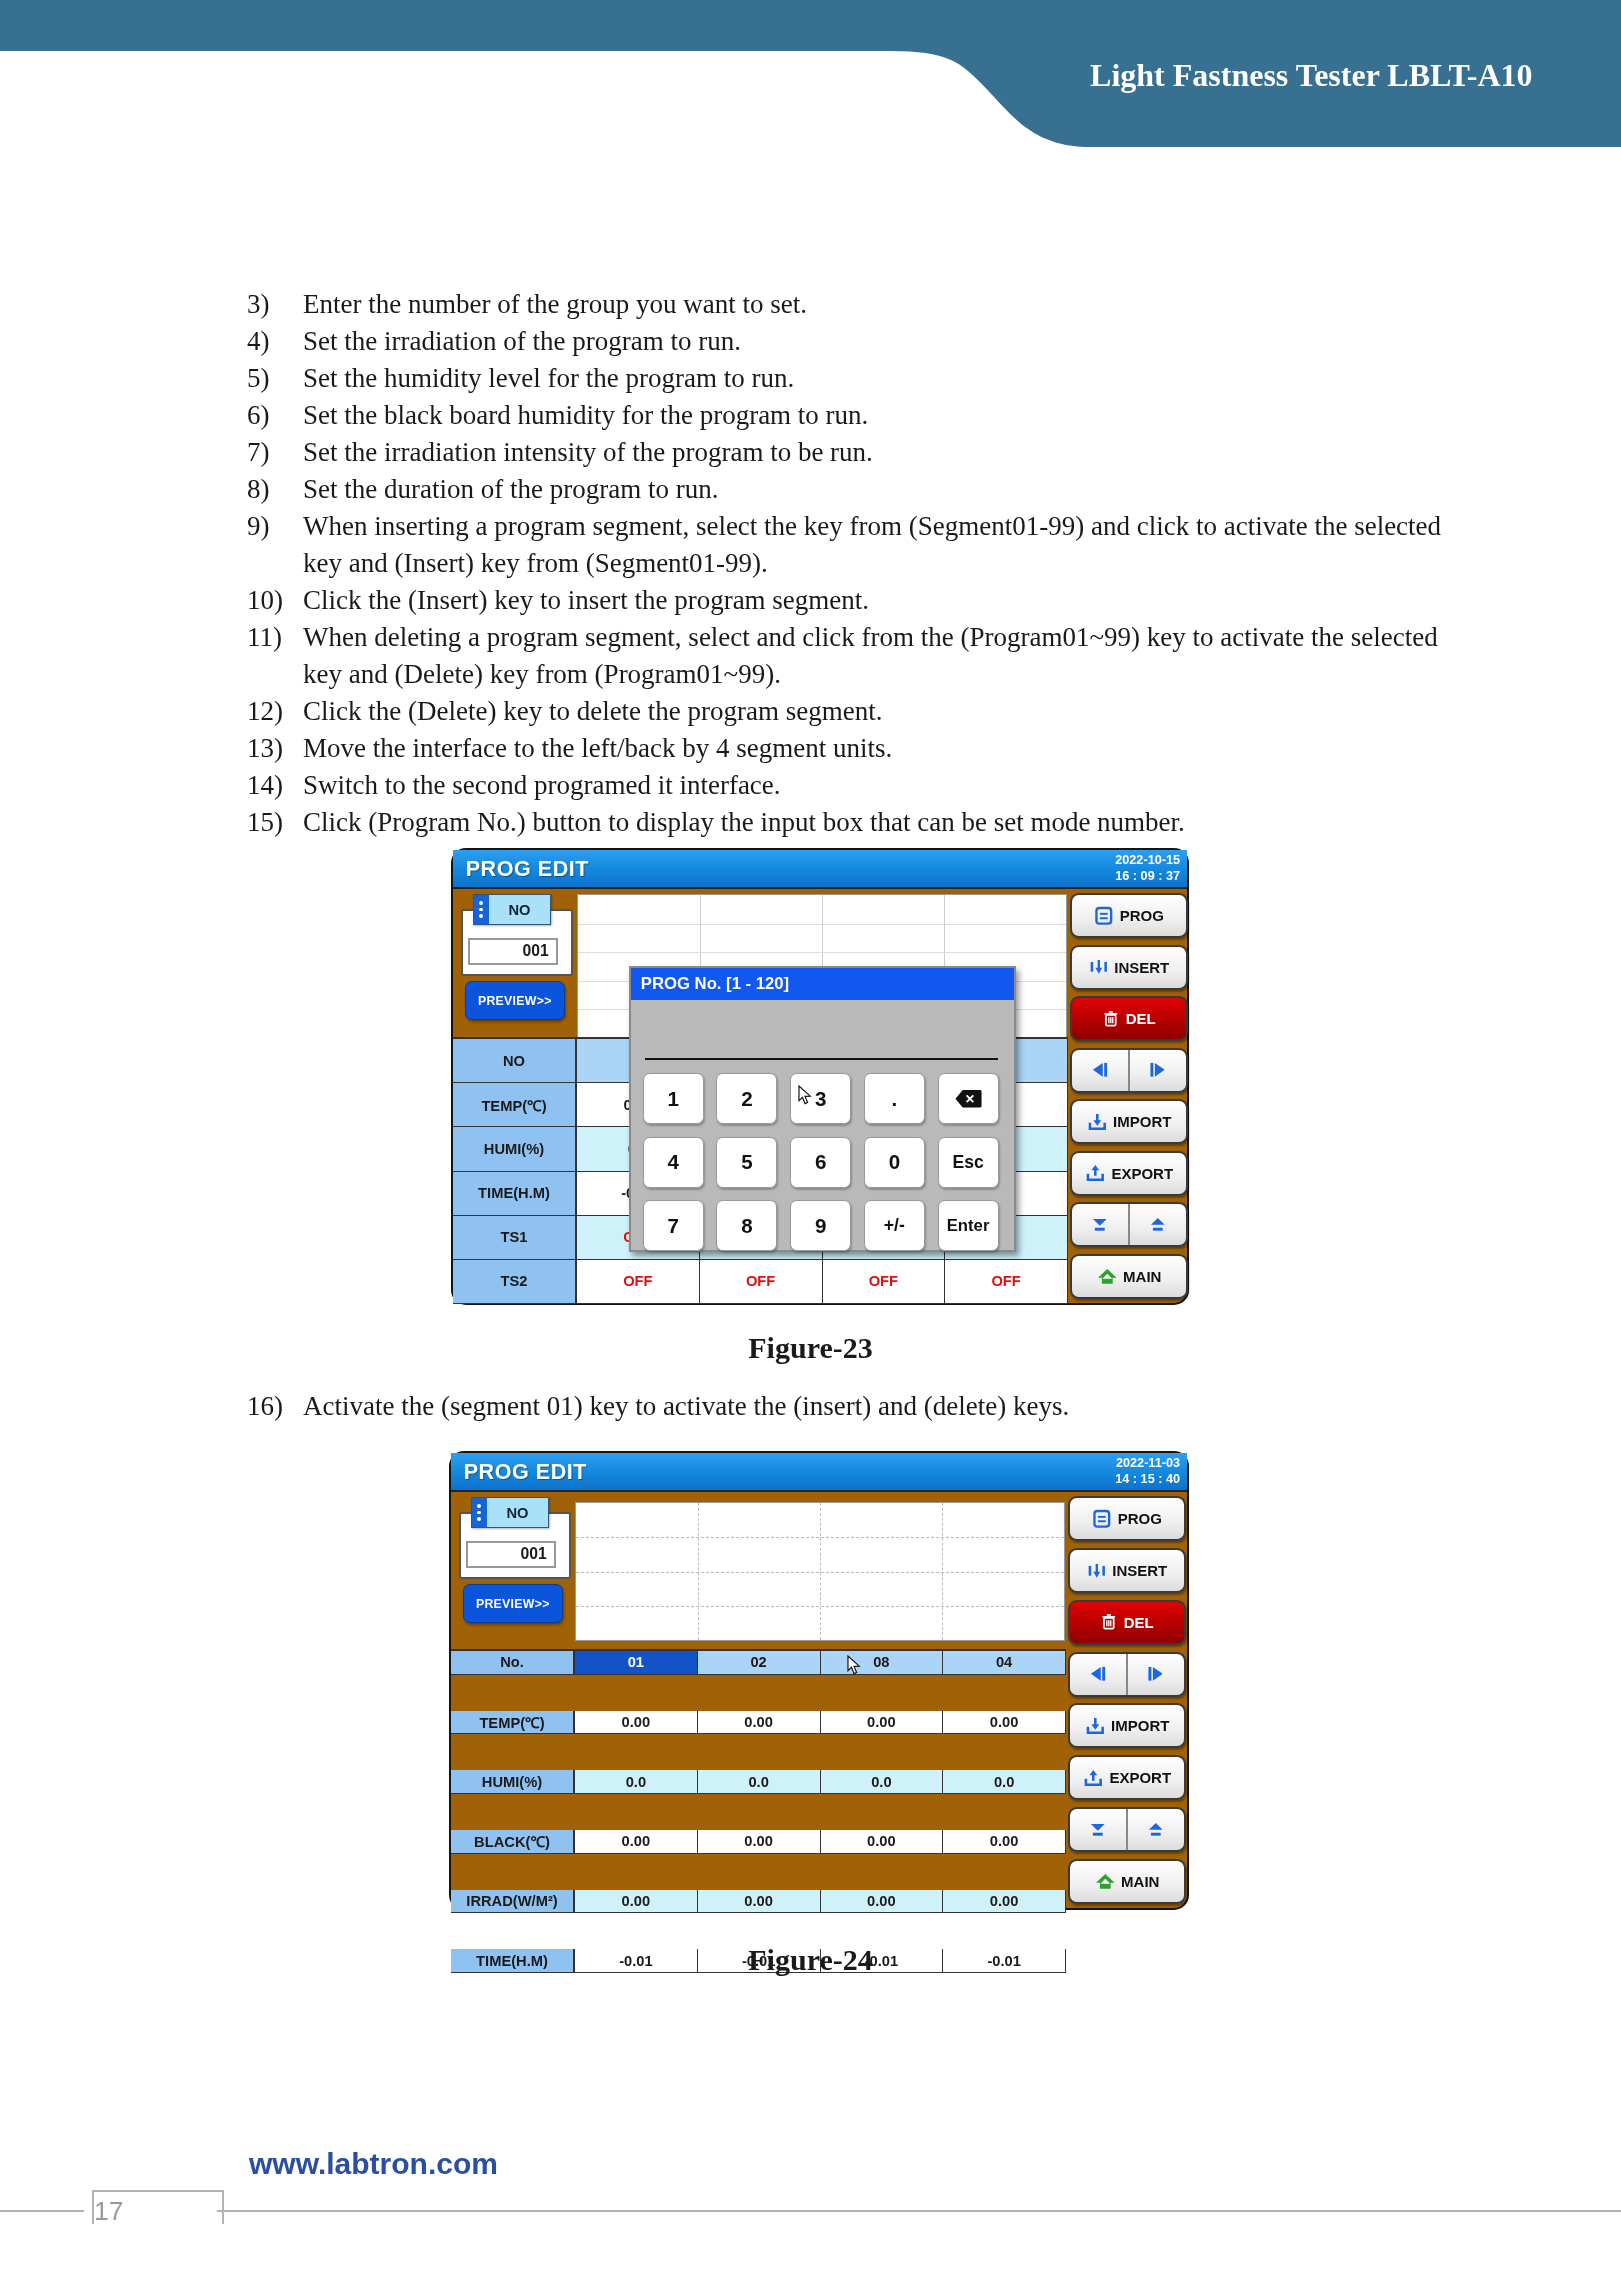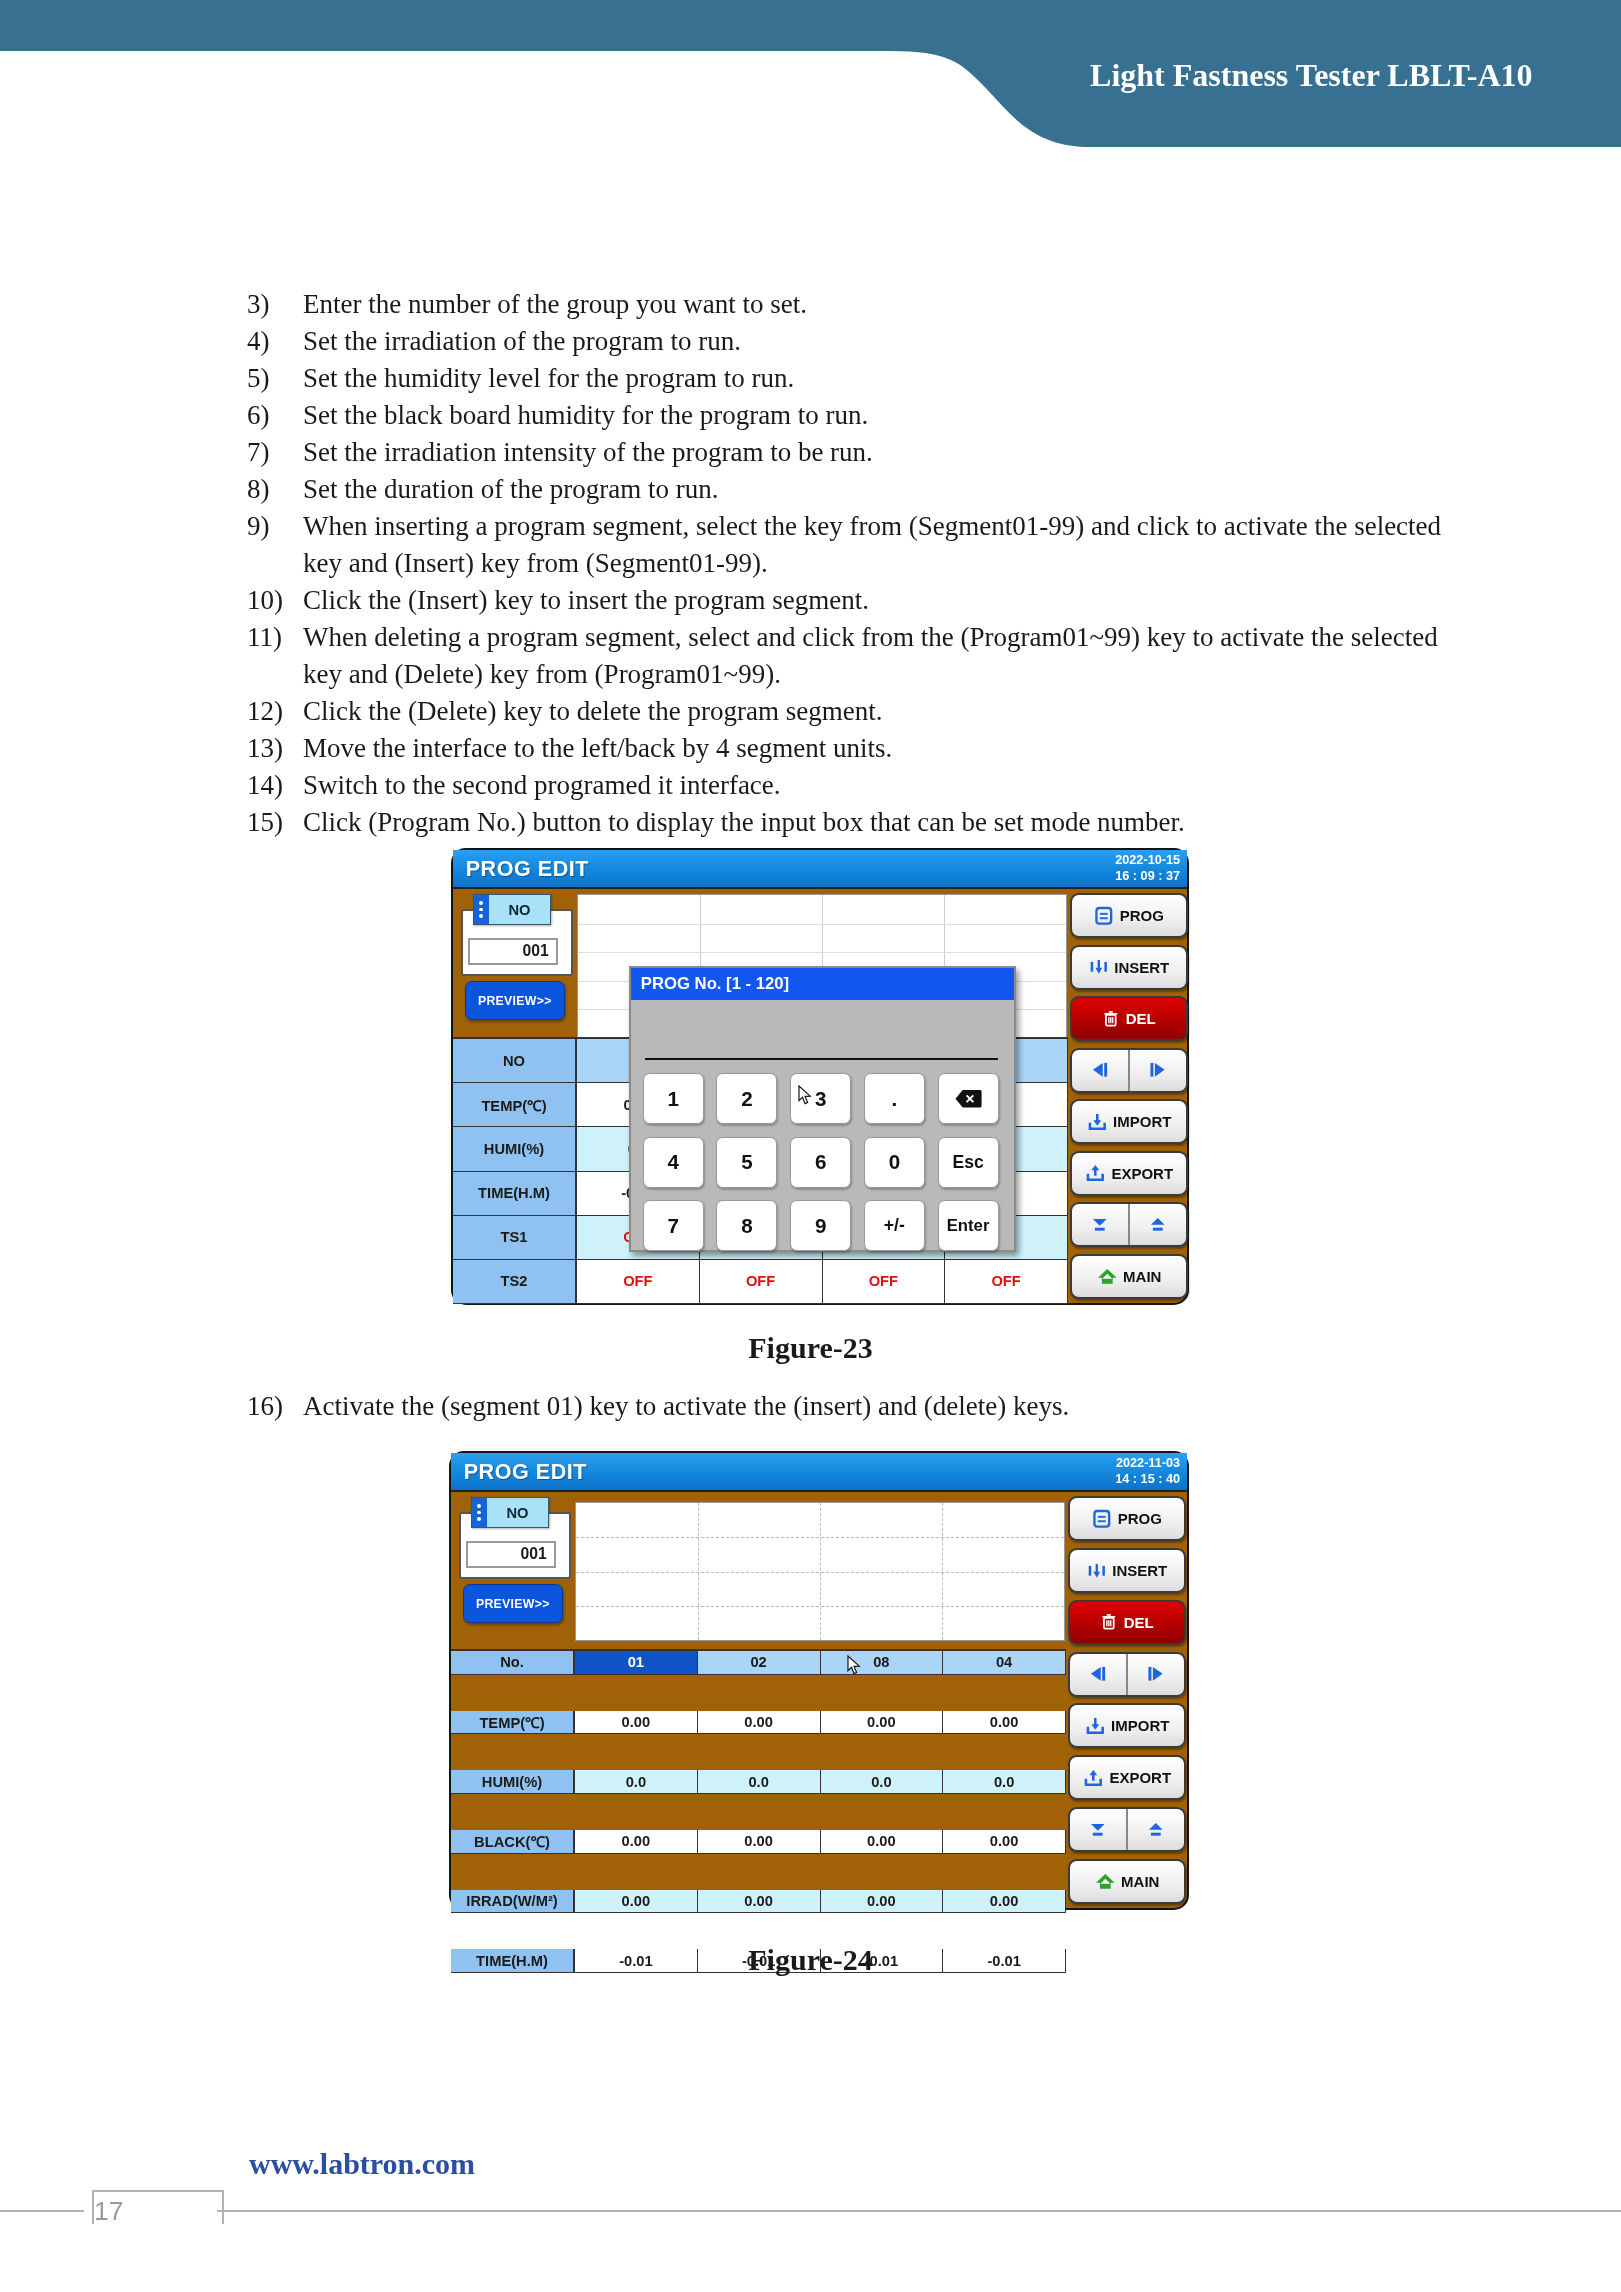--- a/index.html
+++ b/index.html
@@ -107,21 +107,21 @@
 
   .cursor{position:absolute;z-index:20;}
 
   
   .f-line-l{position:absolute;left:0;top:2210px;width:84px;height:2px;background:#b3b3b3;}
   .f-line-r{position:absolute;left:217px;top:2210px;width:1405px;height:2px;background:#b3b3b3;}
   .f-tab{position:absolute;left:92px;top:2178px;width:132px;height:34px;border:2px solid #b3b3b3;
     border-bottom:none;box-sizing:border-box;display:flex;align-items:center;margin-top:12px;}
   .f-page{font-family:"Liberation Sans",sans-serif;font-size:26.5px;color:#9a9a9a;padding-top:7.8px;}
   .f-url{position:absolute;left:249px;top:2147px;font-size:30px;font-weight:bold;color:#2b4fa0;
-    font-family:Liberation Serif, serif;}
+    font-family:Liberation Sans, sans-serif;}
 </style>
 </head>
 <body>
 
 <div class="page">
 
   <svg class="banner-svg" width="1621" height="157" viewBox="0 0 1654 160">
     <path d="M0,0 H1654 V150 H1112 C1053,150 1031,116 1004,88 C980,63 967,52 908,52 L0,52 Z" fill="#377091"></path>
   </svg>
   <div class="banner-title">Light Fastness Tester LBLT-A10</div>

